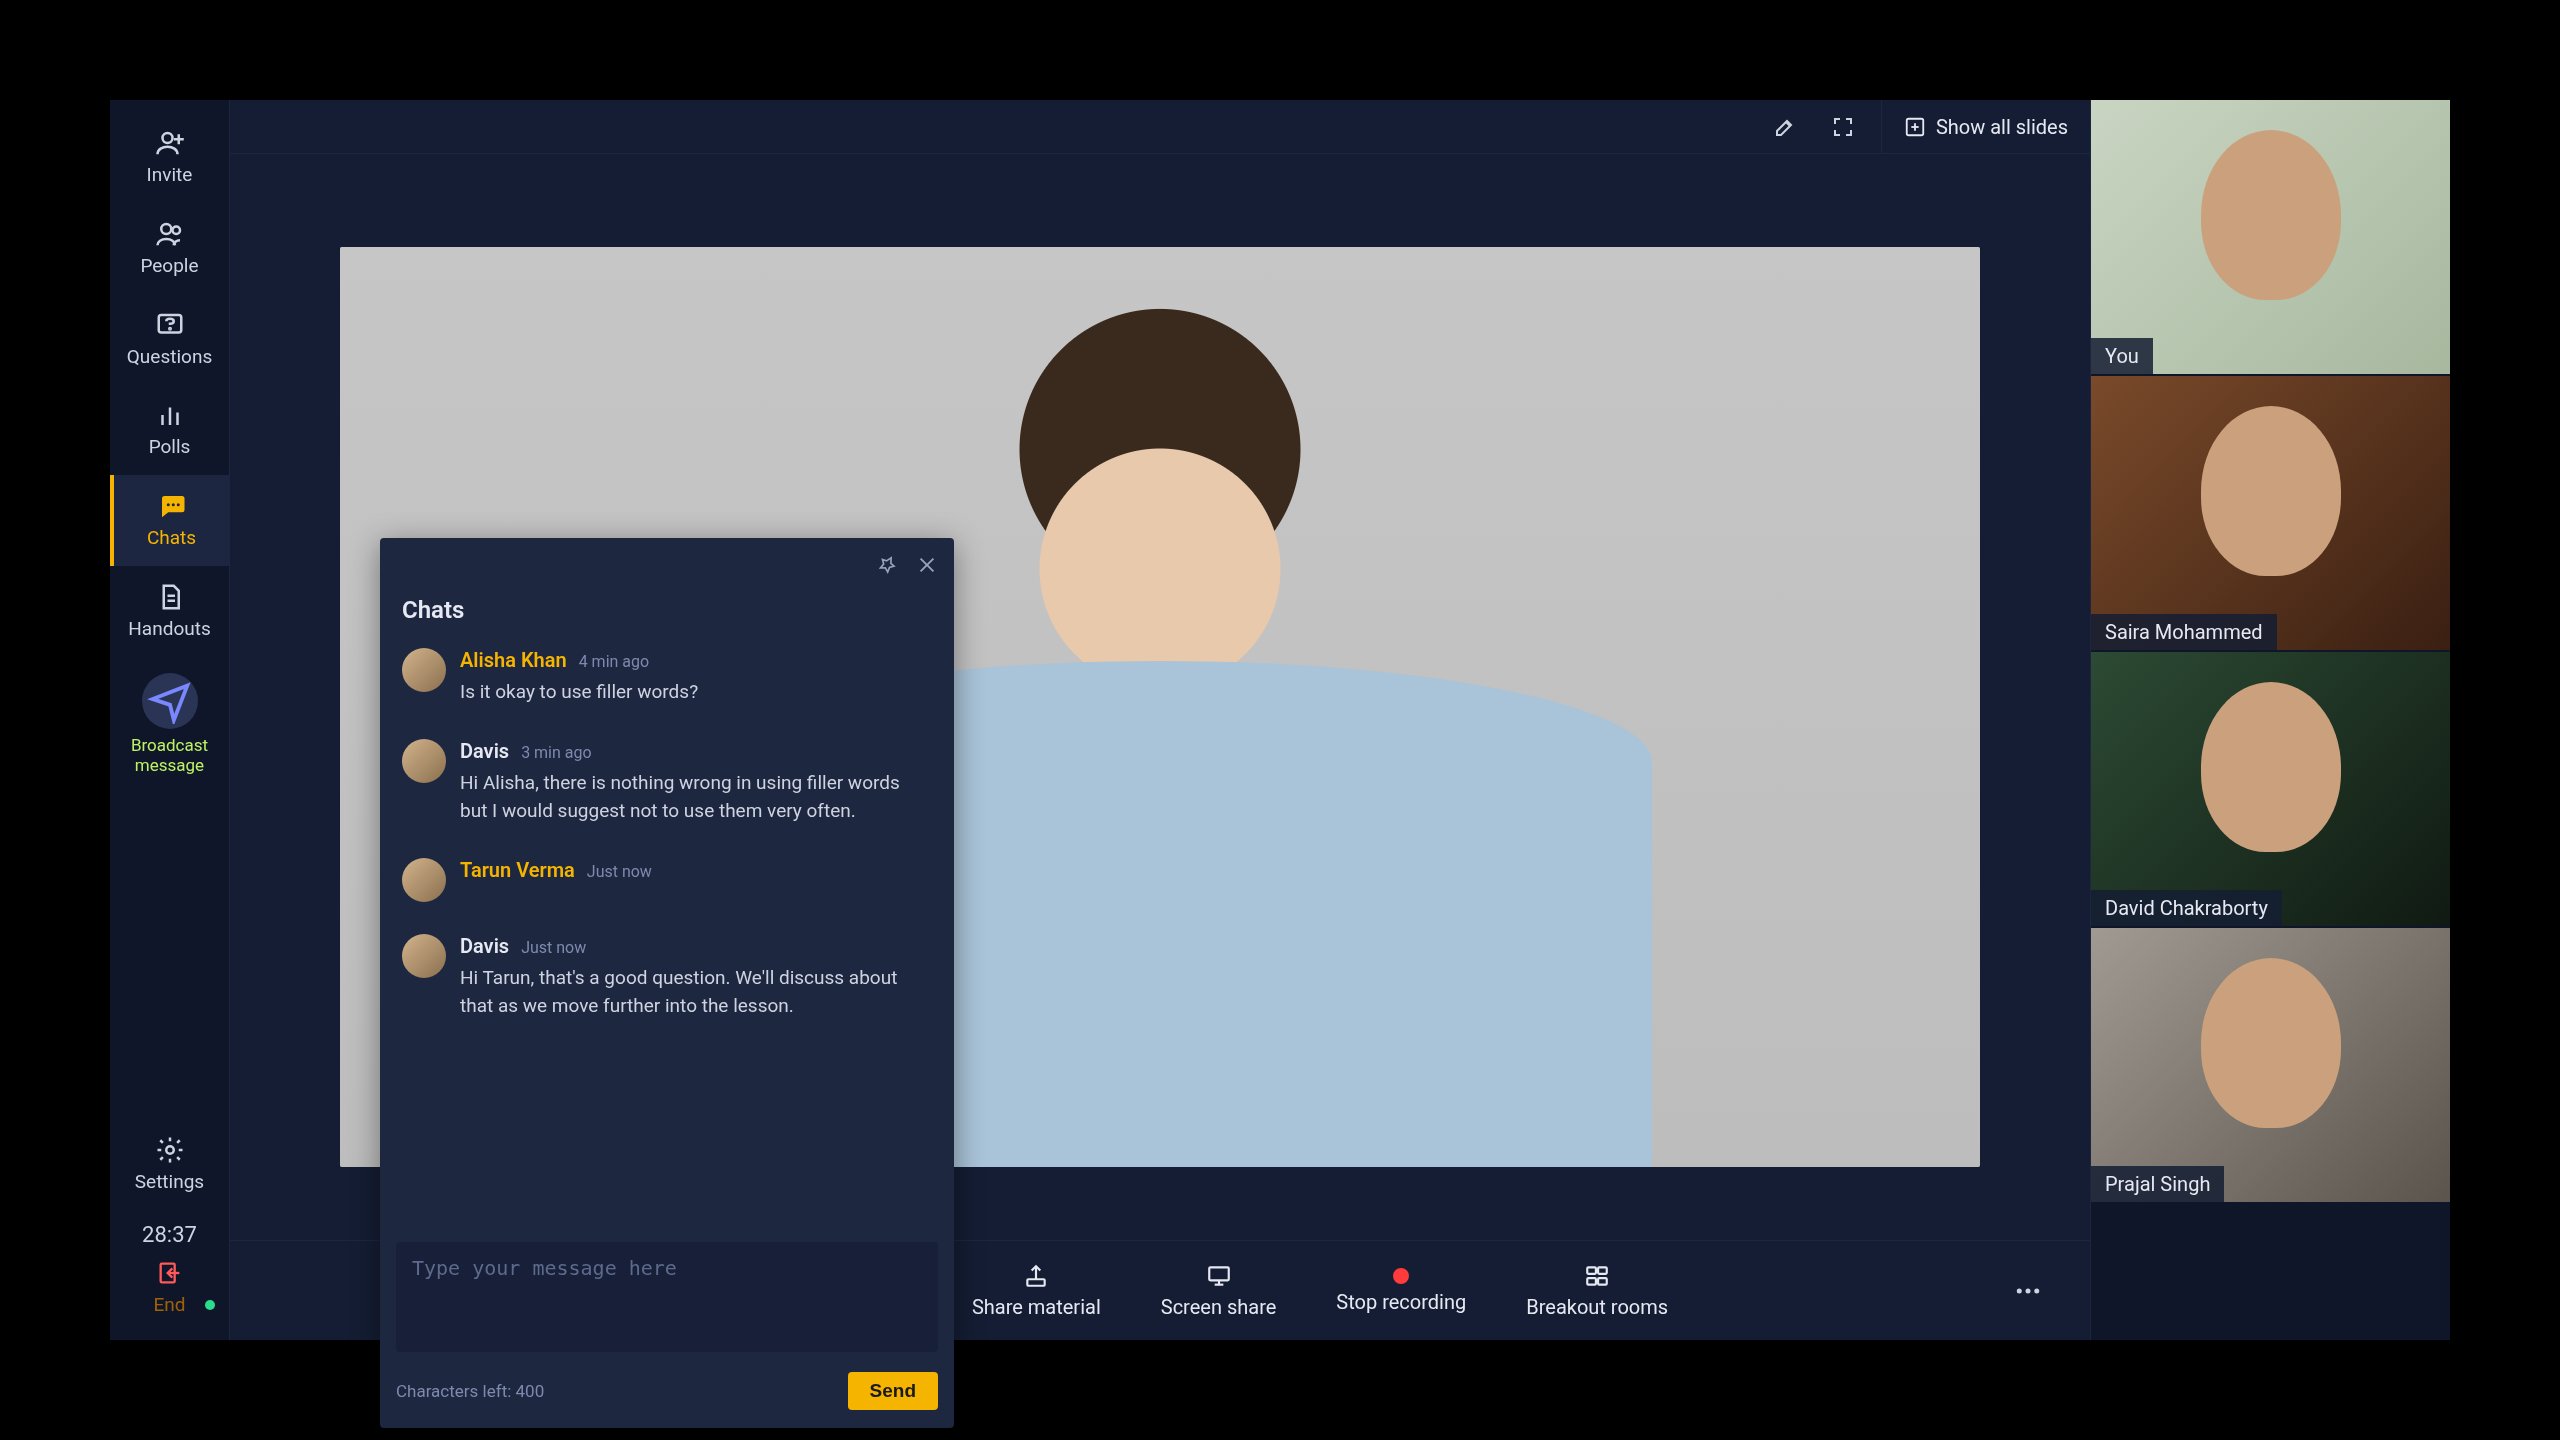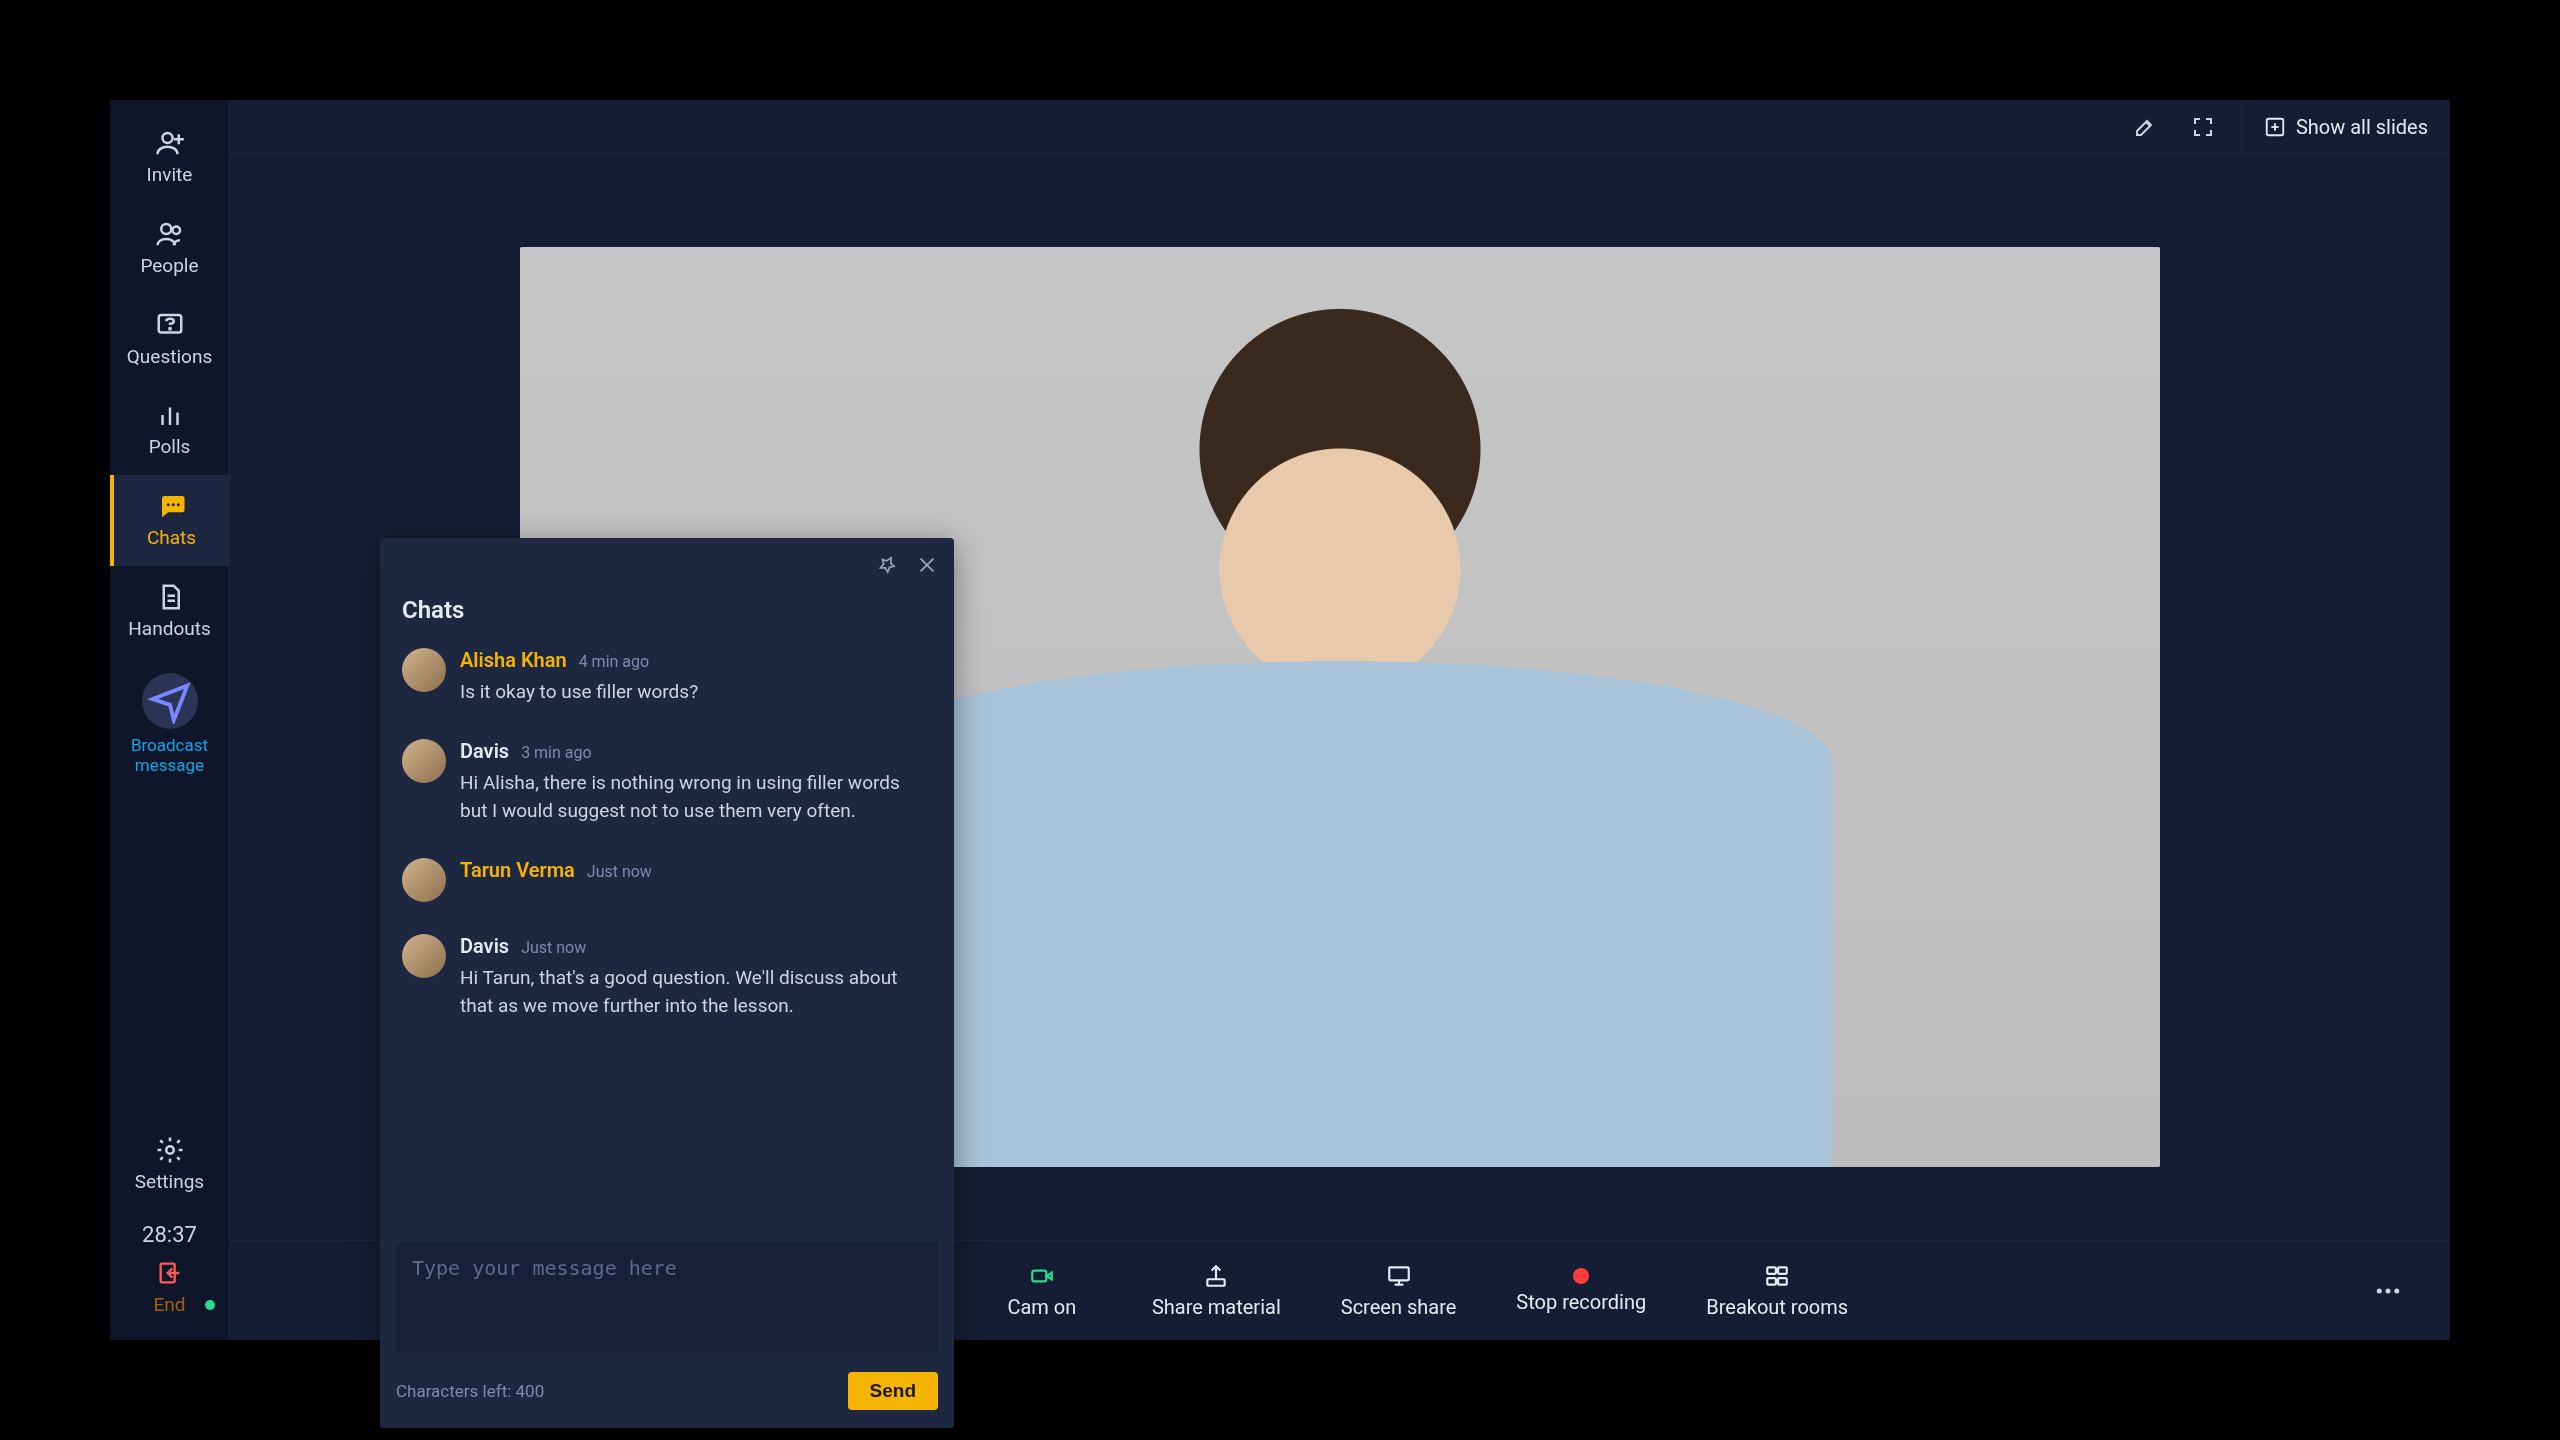--- a/index.html
+++ b/index.html
@@ -38,21 +38,21 @@
     border-left: 4px solid #f5b400;
     color: #f5b400;
   }
   .sidebar-item svg { width: 30px; height: 30px; }
   .sidebar-item.broadcast svg { width: 46px; height: 46px; }
   .sidebar-item.broadcast .circle {
     width: 56px; height: 56px; border-radius: 50%;
     background: #2a3556; display: flex; align-items: center; justify-content: center;
   }
   .sidebar-item span { font-size: 19px; text-align:center; line-height:1.2; }
-  .sidebar-item.broadcast span { font-size: 17px; color:#0ea5e9;}
+  .sidebar-item.broadcast span { font-size: 17px; color:#bef264;}
   .sidebar-spacer { flex: 1; }
   .timer { font-size: 22px; color: #cdd3e0; padding: 12px 0; }
   .end-item { color: #a16207; padding-bottom: 24px; position:relative; width:100%; display:flex; flex-direction:column; align-items:center; gap:6px;}
   .end-item span { font-size:19px;}
   .end-dot { position:absolute; right:14px; top:50%; width:10px; height:10px; background:#2bdc8c; border-radius:50%;}
 
   
   .main {
     flex: 1;
     display: flex;
@@ -350,20 +350,38 @@
       <div class="bb-more">
         <svg width="30" height="30" viewBox="0 0 24 24" fill="currentColor">
             <circle cx="5" cy="12" r="2"></circle>
             <circle cx="12" cy="12" r="2"></circle>
             <circle cx="19" cy="12" r="2"></circle>
           </svg>
       </div>
     </div>
   </div>
 
+  <div class="participants">
+    <div class="p-tile">
+      <div class="face"></div>
+      <div class="p-label">You</div>
+    </div>
+    <div class="p-tile">
+      <div class="face"></div>
+      <div class="p-label">Saira Mohammed</div>
+    </div>
+    <div class="p-tile">
+      <div class="face"></div>
+      <div class="p-label">David Chakraborty</div>
+    </div>
+    <div class="p-tile">
+      <div class="face"></div>
+      <div class="p-label">Prajal Singh</div>
+    </div>
+  </div>
 
   <div class="chat-panel">
     <div class="chat-header">
       <div class="hicon">
         <svg viewBox="0 0 24 24" width="20" height="20" fill="none" stroke="currentColor" stroke-width="2">
             <path d="M12 2l3 6 5 1-4 4 1 6-5-3-5 3 1-6-4-4 5-1z" transform="rotate(30 12 12)"></path>
           </svg>
       </div>
       <div class="hicon">
         <svg viewBox="0 0 24 24" width="22" height="22" fill="none" stroke="currentColor" stroke-width="2">

